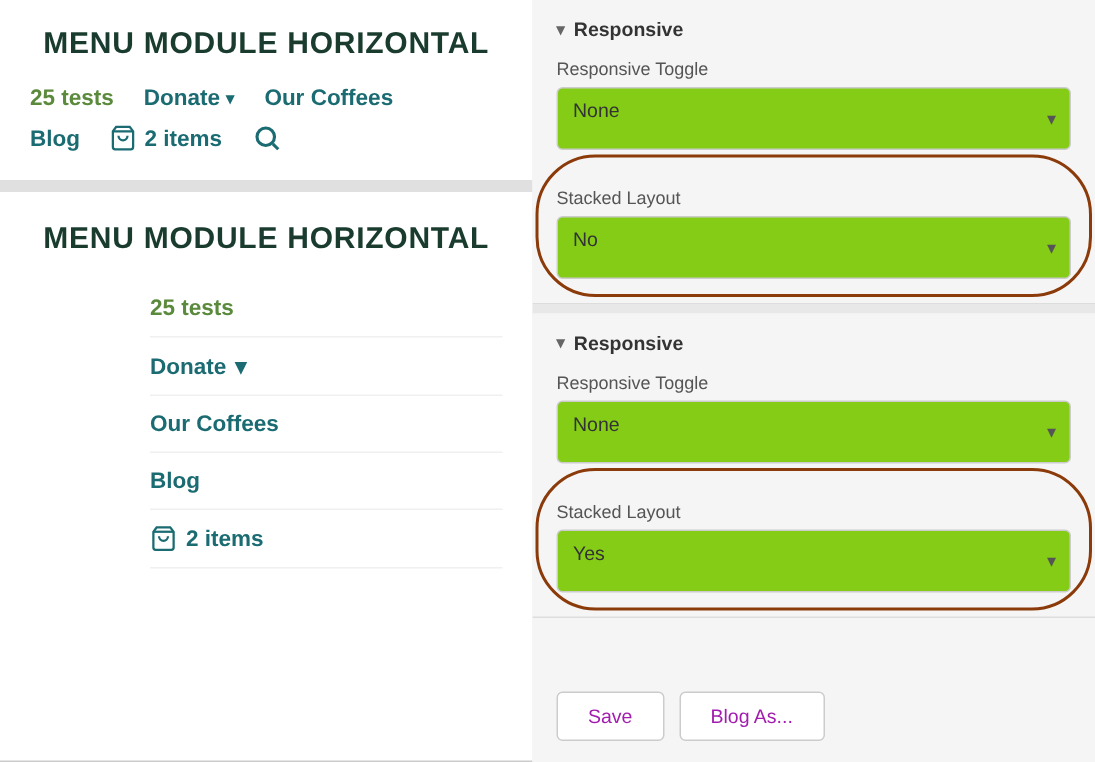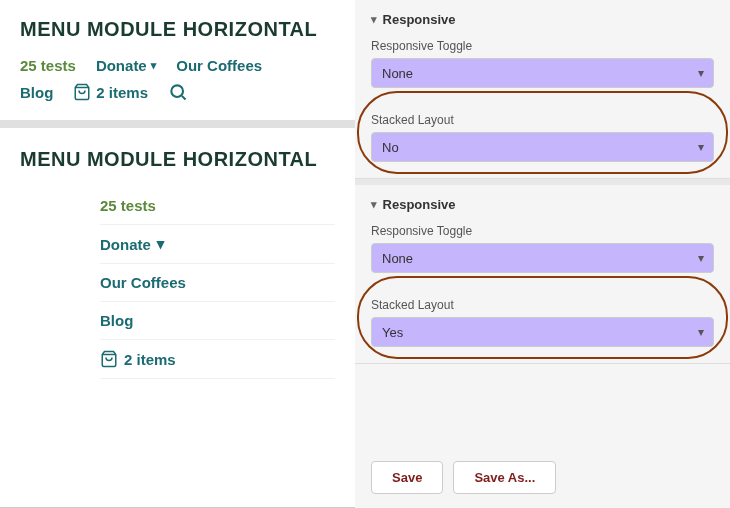--- a/index.html
+++ b/index.html
@@ -29,20 +29,21 @@
       border-bottom: 8px solid #e0e0e0;
     }
 
     .module-title {
       font-size: 20px;
       font-weight: 900;
       color: #1a3c2e;
       letter-spacing: 0.5px;
       text-transform: uppercase;
       margin-bottom: 16px;
+      text-align: center;
     }
 
     
     .menu-horizontal {
       display: flex;
       align-items: center;
       gap: 20px;
       font-size: 15px;
     }
 
@@ -165,24 +166,24 @@
       margin-bottom: 5px;
     }
 
     .select-wrap {
       position: relative;
       width: 100%;
     }
 
     .select-wrap select {
       width: 100%;
-      padding: 7px 30px 6px 10px;
+      padding: 7px 30px 18px 10px;
       border: 1px solid #ccc;
       border-radius: 4px;
-      background: #c4b5fd;
+      background: #84cc16;
       font-size: 13px;
       color: #333;
       appearance: none;
       cursor: pointer;
     }
 
     .select-arrow {
       position: absolute;
       right: 10px;
       top: 50%;
@@ -198,25 +199,25 @@
       gap: 10px;
       padding: 14px 16px;
       background: #f5f5f5;
       margin-top: auto;
     }
 
     .btn {
       padding: 8px 20px;
       border-radius: 4px;
       font-size: 13px;
-      font-weight: 700;
+      font-weight: 400;
       cursor: pointer;
       border: 1px solid #ccc;
       background: #fff;
-      color: #7f1d1d;
+      color: #a21caf;
     }
 
     .section-spacer {
       height: 6px;
       background: #e8e8e8;
     }
   </style>
 </head>
 <body>
 
@@ -334,15 +335,15 @@
         </select>
         <span class="select-arrow">▾</span>
       </div>
 
       <div style="position:absolute; top:-14px; left:-14px; right:-14px; bottom:-8px; border: 2.5px solid #8b3a0a; border-radius: 40px; pointer-events:none;"></div>
     </div>
   </div>
 
   <div class="bottom-buttons">
     <button class="btn">Save</button>
-    <button class="btn">Save As...</button>
+    <button class="btn">Blog As...</button>
   </div>
 </div>
 
 </body></html>

